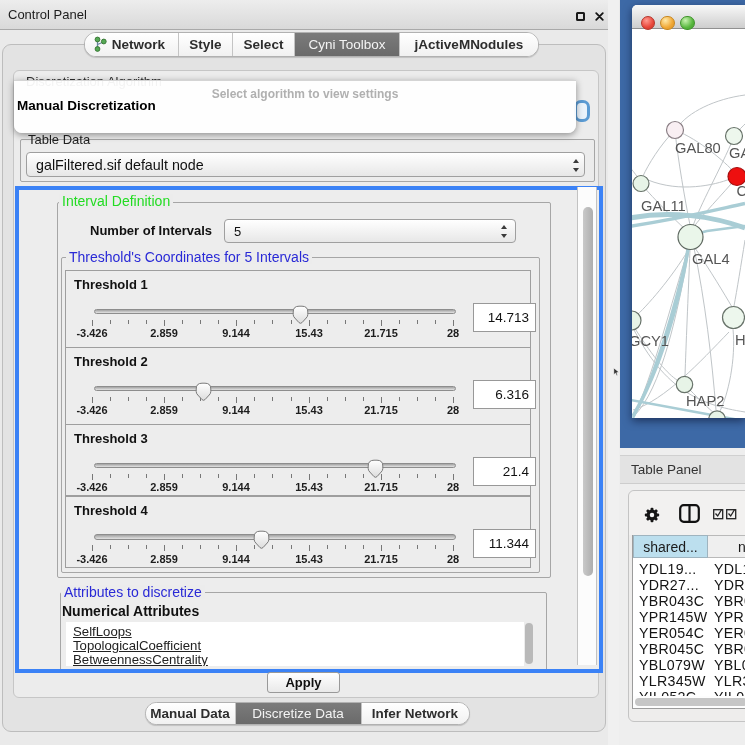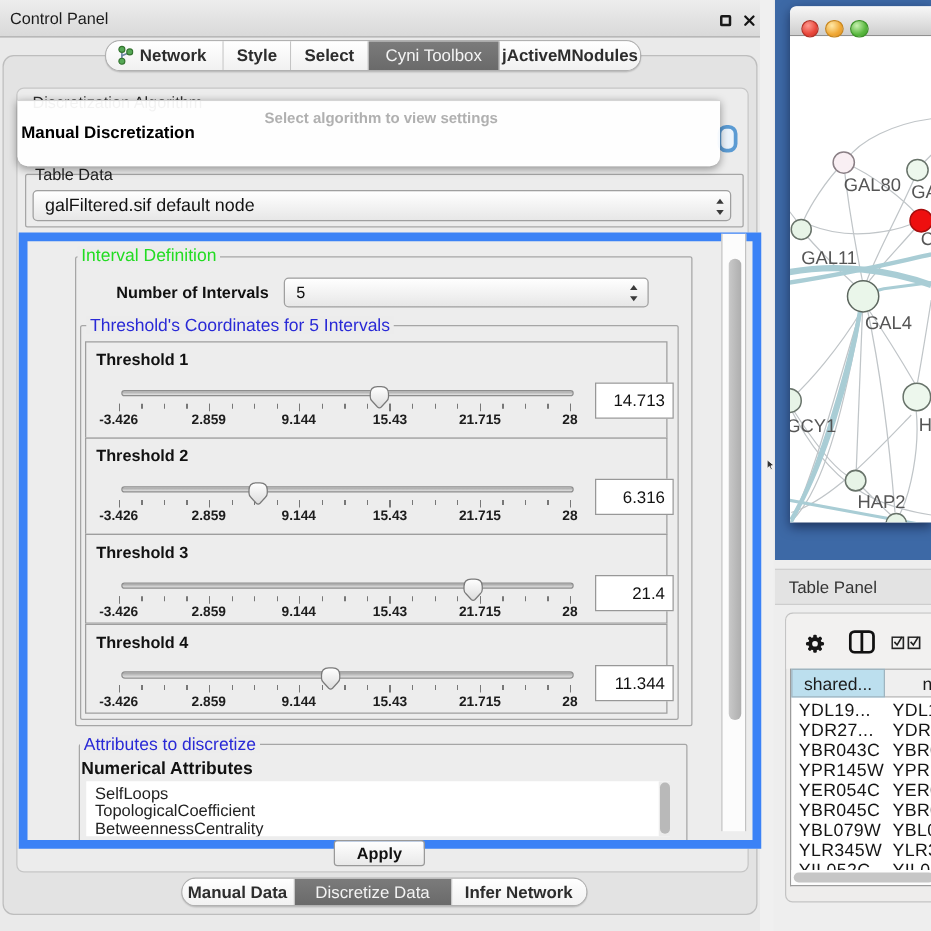--- a/index.html
+++ b/index.html
@@ -84,21 +84,21 @@
       <line x1="3.5" y1="4" x2="3.5" y2="13" stroke="#6b86a0" stroke-width="1.3"></line>
       <line x1="3.5" y1="8.5" x2="9.5" y2="6" stroke="#6b86a0" stroke-width="1.3"></line>
       <circle cx="3.5" cy="3.5" r="2.4" fill="#55a855" stroke="#33732f" stroke-width="0.9"></circle>
       <circle cx="3.5" cy="13" r="2.4" fill="#55a855" stroke="#33732f" stroke-width="0.9"></circle>
       <circle cx="9.8" cy="5.5" r="2.4" fill="#55a855" stroke="#33732f" stroke-width="0.9"></circle>
     </svg>
     Network</div>
   <div class="s" style="width:53px;">Style</div>
   <div class="s" style="width:61px;">Select</div>
   <div class="s sel" style="width:104px;">Cyni Toolbox</div>
-  <div class="s" style="width:112px;">jActiveMNodules</div>
+  <div class="s" style="width:138px;">jActiveMNodules</div>
 </div>
 
 <div class="abs" style="left:26px;top:74px;font-size:13px;color:#2e2e2e;">Discretization Algorithm</div>
 
 <div class="abs" style="left:574px;top:100px;width:10px;height:16px;border:3px solid #5b9bd3;
   border-radius:7px;background:#eaf3fb;"></div>
 
 <div class="abs grp" style="left:20px;top:138.5px;width:573px;height:41.5px;"></div>
 <div class="abs" style="left:26px;top:132px;font-size:13px;color:#222;background:transparent;padding:0 2px;">Table Data</div>
 <div class="abs combo" style="left:26px;top:152px;width:557px;height:23px;font-size:14.3px;">
@@ -107,21 +107,21 @@
 </div>
 
 <div class="abs" style="left:14px;top:80px;width:562px;height:52px;
   background:rgba(255,255,255,0.94);border-top:1px solid #d4d4d4;
   border-radius:0 0 8px 8px; box-shadow:0 2px 7px rgba(0,0,0,0.40);">
   <div style="position:absolute;left:20px;right:0;top:6px;text-align:center;
     font-size:12px;font-weight:bold;color:#b0b0b0;">Select algorithm to view settings</div>
   <div style="position:absolute;left:3px;top:17px;font-size:13.5px;font-weight:bold;color:#000;">Manual Discretization</div>
 </div>
 
-<div class="abs" style="left:15px;top:185.5px;width:580px;height:479px;border:7px solid #3b82f6;
+<div class="abs" style="left:15px;top:185.5px;width:580px;height:479px;border:4px solid #3b82f6;
   background:#ededed;overflow:hidden;">
 <div style="position:absolute;left:-15px;top:-185.5px;width:595px;height:745px;" id="sc">
 
   <div class="abs grp" style="left:53px;top:197.5px;width:492px;height:374px;"></div>
   <div class="abs gtitle" style="left:55px;top:190px;color:#22dc22;font-size:14px;line-height:14px;">Interval Definition</div>
 
   <div class="abs" style="left:86px;top:219px;font-size:13px;font-weight:bold;color:#111;">Number of Intervals</div>
   <div class="abs combo" style="left:220px;top:215px;width:290px;height:22px;">
     <span class="ct">5</span>
         <span class="spin" style="right:7px;top:5px;"></span>
@@ -206,21 +206,21 @@
     <svg class="thumb" style="left:186.5px" width="17" height="20" viewBox="0 0 17 20">
       <path d="M1.2,7 Q1.2,1.2 7,1.2 L10,1.2 Q15.8,1.2 15.8,7 L15.8,9.5 Q15.8,11.5 14.2,13 L10,17.6 Q8.5,19 7,17.6 L2.8,13 Q1.2,11.5 1.2,9.5 Z" fill="url(#gth)" stroke="#7a7a7a" stroke-width="1"></path>
     </svg>
     <div class="vbox">11.344</div>
   </div>
 
   <div class="abs grp" style="left:55.5px;top:588px;width:485px;height:100px;"></div>
   <div class="abs gtitle" style="left:57px;top:581px;color:#2929d6;font-size:14px;line-height:14px;">Attributes to discretize</div>
   <div class="abs" style="left:58px;top:598.5px;font-size:14px;font-weight:bold;color:#111;">Numerical Attributes</div>
   <div class="abs" style="left:62px;top:618px;width:467px;height:44px;background:#fff;overflow:hidden;">
-    <div style="position:absolute;left:7px;top:3px;font-size:13.2px;color:#222;line-height:13.8px;">
+    <div style="position:absolute;left:7px;top:3px;font-size:13.2px;color:#222;line-height:13.8px;text-decoration:underline;">
       SelfLoops<br>TopologicalCoefficient<br>BetweennessCentrality</div>
     <div style="position:absolute;right:0;top:0;width:9px;height:44px;background:#ececec;"></div>
     <div style="position:absolute;right:0.5px;top:1px;width:8px;height:41px;background:#b9b9b9;border-radius:4px;"></div>
   </div>
 </div>
 </div>
 
 <div class="abs" style="left:577px;top:186.5px;width:18px;height:478px;background:#fcfcfc;
   border:1px solid #c2c2c2;border-top:none;border-bottom:none;"></div>
 <div class="abs" style="left:583px;top:207px;width:10px;height:369px;border-radius:5px;

